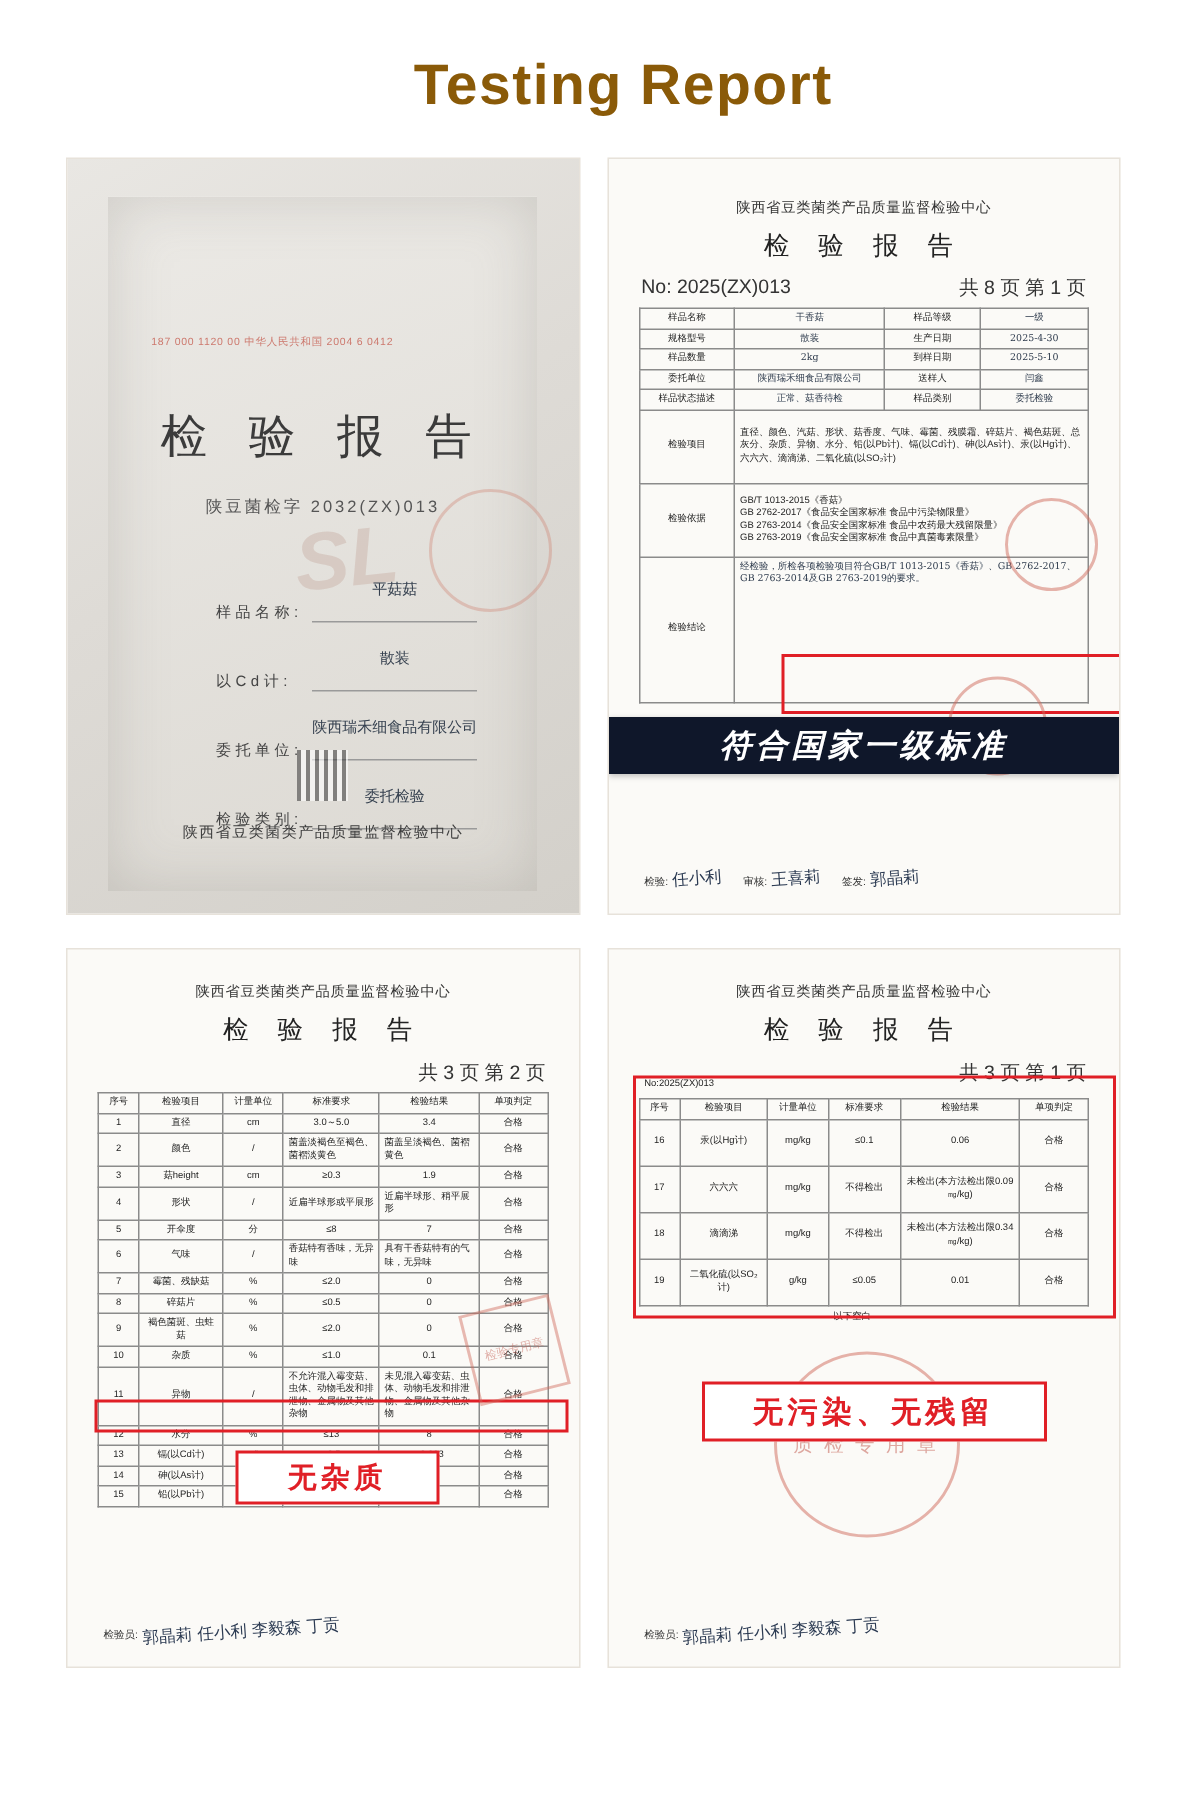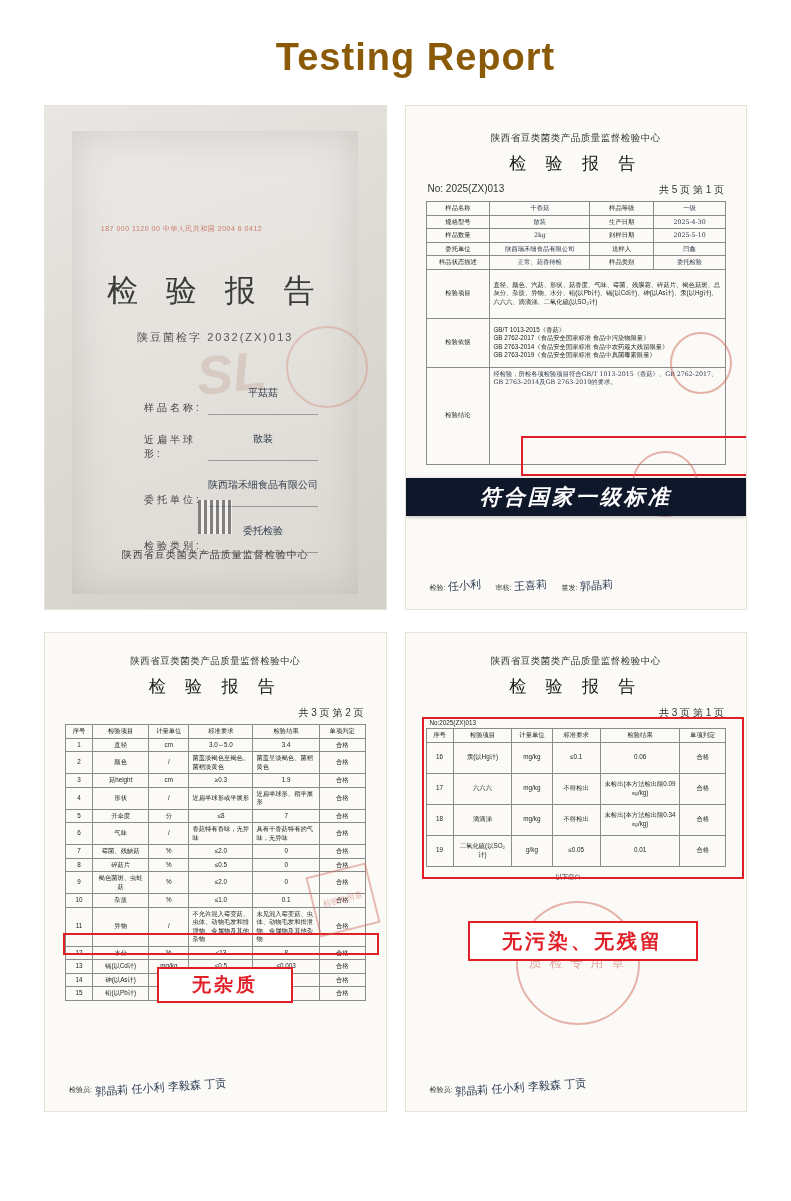--- a/index.html
+++ b/index.html
@@ -123,21 +123,21 @@
   }
   .sheet-head .org{
     font-size:9.5px;color:#333;letter-spacing:.5px;
   }
   .sheet-head .ttl{
     font-size:17px;letter-spacing:7px;color:#222;margin-top:7px;
     font-family:"DejaVu Sans", sans-serif;
   }
   .sheet-meta{
     display:flex;justify-content:space-between;
-    font-size:10px;color:#333;
+    font-size:13px;color:#333;
     margin:8px 22px 4px 22px;
     gap:20px;
   }
   .tbl{
     margin:0 20px;
     border-collapse:collapse;
     width:calc(100% - 40px);
     font-size:6.3px;
     color:#222;
     table-layout:fixed;
@@ -235,21 +235,21 @@
 
         <div class="cover-title">检 验 报 告</div>
         <div class="cover-code">陕豆菌检字 2032(ZX)013</div>
 
         <div class="cover-fields">
           <div class="row">
             <span class="lab">样品名称:</span>
             <span class="val">平菇菇</span>
           </div>
           <div class="row">
-            <span class="lab">近扁半球形:</span>
+            <span class="lab">以Cd计:</span>
             <span class="val">散装</span>
           </div>
           <div class="row">
             <span class="lab">委托单位:</span>
             <span class="val">陕西瑞禾细食品有限公司</span>
           </div>
           <div class="row">
             <span class="lab">检验类别:</span>
             <span class="val">委托检验</span>
           </div>
@@ -260,21 +260,21 @@
       </div>
     </div>
 
     <div class="doc sheet">
       <div class="sheet-head">
         <div class="org">陕西省豆类菌类产品质量监督检验中心</div>
         <div class="ttl">检 验 报 告</div>
       </div>
       <div class="sheet-meta">
         <span>No: 2025(ZX)013</span>
-        <span>共 5 页 第 1 页</span>
+        <span>共 8 页 第 1 页</span>
       </div>
 
       <table class="tbl">
         <tbody>
             <tr>
           <td class="c" style="width:19%">样品名称</td>
           <td class="c hand" style="width:31%">干香菇</td>
           <td class="c" style="width:19%">样品等级</td>
           <td class="c hand">一级</td>
         </tr>

